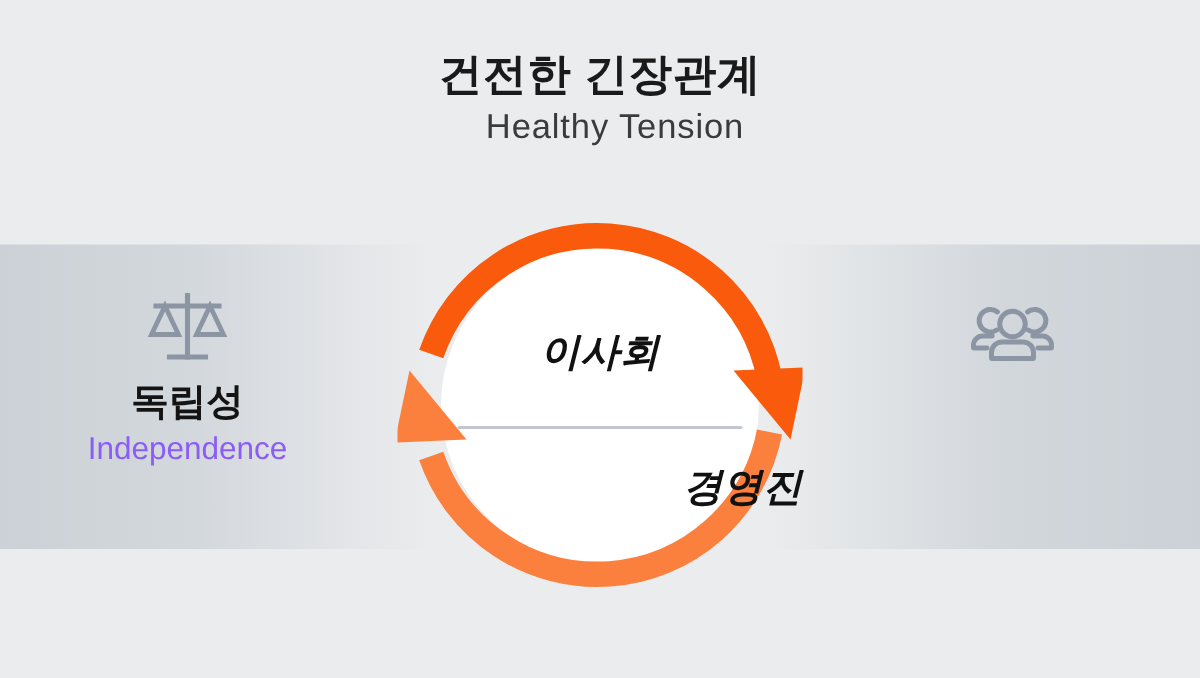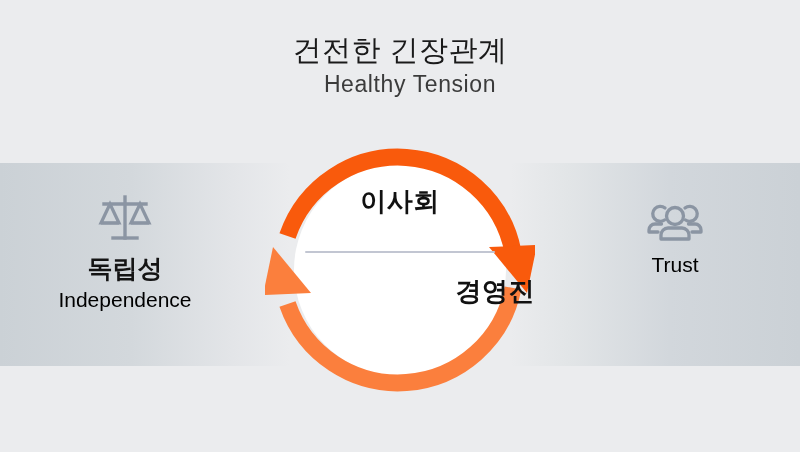--- a/index.html
+++ b/index.html
@@ -22,21 +22,21 @@
   
   .title-block {
     position: absolute;
     top: 34px;
     left: 0;
     width: 800px;
     text-align: center;
   }
   .title-ko {
     font-size: 29px;
-    font-weight: normal;
+    font-weight: bold;
     color: #1a1a1a;
     letter-spacing: 0.5px;
     line-height: 1.15;
   }
   .title-en {
     margin-top: 4px;
     font-size: 23px;
     font-weight: normal;
     color: #3b3b3b;
     letter-spacing: 0.6px;
@@ -80,41 +80,42 @@
   .side-label-ko {
     margin-top: 7px;
     font-size: 25px;
     font-weight: bold;
     color: #141414;
     line-height: 1.1;
   }
   .side-label-en {
     margin-top: 5px;
     font-size: 21px;
-    color: #000000;
+    color: #8b5cf6;
     line-height: 1.15;
   }
 
   
   .cycle {
     position: absolute;
     left: 265px;
     top: 135px;
     width: 270px;
     height: 270px;
   }
   .cycle svg { display: block; }
 
   .core-text {
     position: absolute;
     left: 265px;
-    top: 119px;
+    top: 152px;
     width: 270px;
     height: 270px;
     pointer-events: none;
+    font-style: italic;
   }
   .core-top, .core-bottom {
     position: absolute;
     width: 100%;
     text-align: center;
     font-size: 26px;
     font-weight: bold;
     color: #111111;
     letter-spacing: 0.5px;
   }
@@ -174,21 +175,20 @@
           <path d="M16.5 30 H10 a6 6 0 0 0 -6 6 v2 h9"></path>
 
           <path d="M40 14 a7.5 7.5 0 1 1 0.5 12"></path>
           <path d="M43.5 30 H50 a6 6 0 0 1 6 6 v2 h-9"></path>
 
           <circle cx="30" cy="22" r="8.5"></circle>
           <path d="M16 45 v-4 a7 7 0 0 1 7 -7 h14 a7 7 0 0 1 7 7 v4 z"></path>
         </g>
       </svg>
     </div>
-    <div class="side-label-en">Trust</div>
   </div>
 
   <div class="cycle">
     <svg width="270" height="270" viewBox="0 0 270 270" aria-hidden="true">
 
       <circle cx="135" cy="135" r="106" fill="#ffffff"></circle>
 
       <path d="M 22.5 101 A 117 117 0 0 1 248 117" fill="none" stroke="#f95a0c" stroke-width="17" stroke-linecap="butt"></path>
 
       <polygon points="224,112 272,110 262,158" fill="#f95a0c"></polygon>

